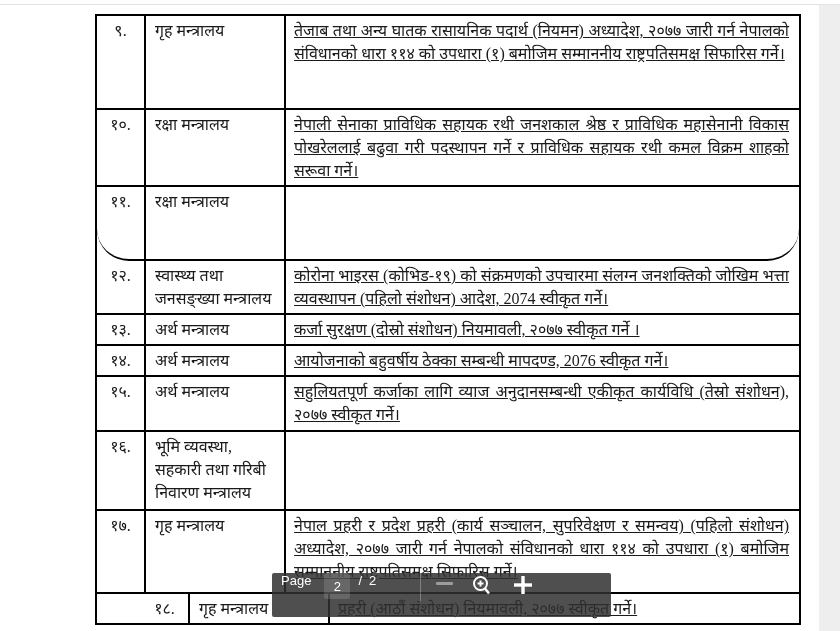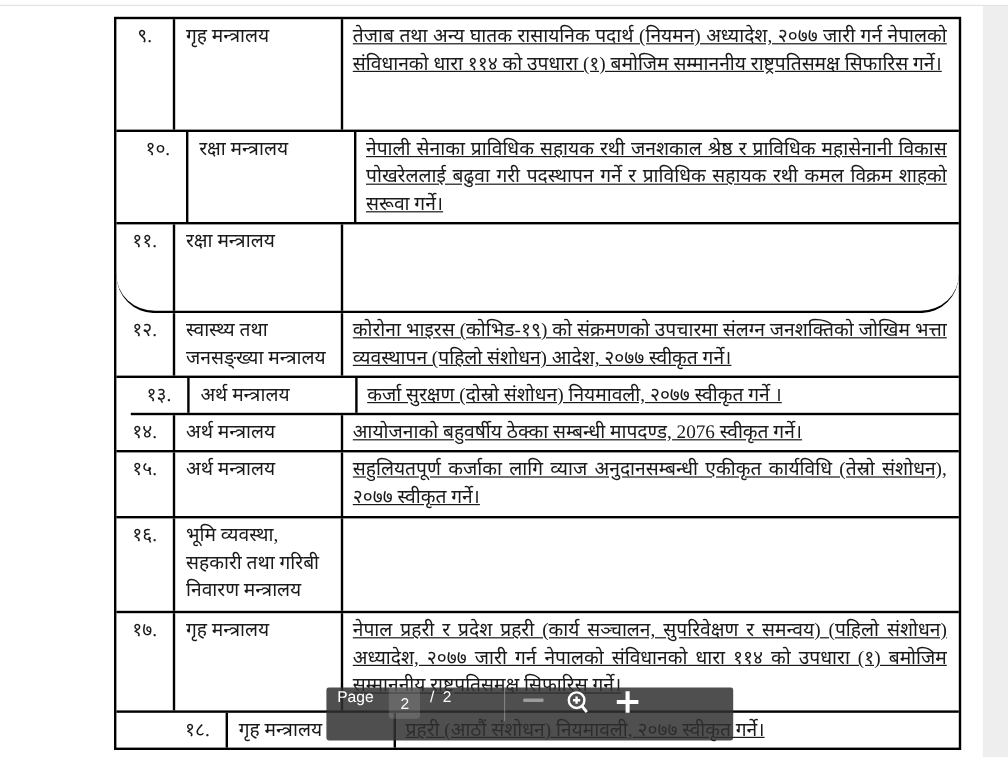--- a/index.html
+++ b/index.html
@@ -55,24 +55,24 @@
   .cell-ministry {
     border-right: 2px solid #000;
     padding: 3px 4px 3px 9px;
   }
   .cell-decision {
     padding: 3px 10px 3px 8px;
     text-align: justify;
     text-decoration: underline;
   }
   .trow:nth-child(1)  { min-height: 94px; }
-  .trow:nth-child(2)  { min-height: 69px; padding-left: 11px; }
+  .trow:nth-child(2)  { min-height: 69px; }
   .trow:nth-child(3)  { min-height: 74px; border-radius: 32px; }
   .trow:nth-child(4)  { min-height: 54px; }
-  .trow:nth-child(5)  { min-height: 26px; margin-left: 12px; }
+  .trow:nth-child(5)  { min-height: 26px; }
   .trow:nth-child(6)  { min-height: 25px; }
   .trow:nth-child(7)  { min-height: 55px; }
   .trow:nth-child(8)  { min-height: 79px; }
   .trow:nth-child(9)  { min-height: 83px; }
   .trow:nth-child(10) { min-height: 27px; padding-left: 44px; }
 
   
   .pdf-toolbar {
     position: absolute;
     left: 272px; top: 573px;
@@ -137,21 +137,21 @@
         <div class="cell cell-ministry">रक्षा मन्त्रालय</div>
         <div class="cell cell-decision">नेपाली सेनाका प्राविधिक सहायक रथी जनशकाल श्रेष्ठ र प्राविधिक महासेनानी विकास पोखरेललाई बढुवा गरी पदस्थापन गर्ने र प्राविधिक सहायक रथी कमल विक्रम शाहको सरूवा गर्ने।</div>
       </div>
       <div class="trow">
         <div class="cell cell-sn">११.</div>
         <div class="cell cell-ministry">रक्षा मन्त्रालय</div>
       </div>
       <div class="trow">
         <div class="cell cell-sn">१२.</div>
         <div class="cell cell-ministry">स्वास्थ्य तथा जनसङ्ख्या मन्त्रालय</div>
-        <div class="cell cell-decision">कोरोना भाइरस (कोभिड-१९) को संक्रमणको उपचारमा संलग्न जनशक्तिको जोखिम भत्ता व्यवस्थापन (पहिलो संशोधन) आदेश, २०७७ स्वीकृत गर्ने।</div>
+        <div class="cell cell-decision">कोरोना भाइरस (कोभिड-१९) को संक्रमणको उपचारमा संलग्न जनशक्तिको जोखिम भत्ता व्यवस्थापन (पहिलो संशोधन) आदेश, 2074 स्वीकृत गर्ने।</div>
       </div>
       <div class="trow">
         <div class="cell cell-sn">१३.</div>
         <div class="cell cell-ministry">अर्थ मन्त्रालय</div>
         <div class="cell cell-decision">कर्जा सुरक्षण (दोस्रो संशोधन) नियमावली, २०७७ स्वीकृत गर्ने ।</div>
       </div>
       <div class="trow">
         <div class="cell cell-sn">१४.</div>
         <div class="cell cell-ministry">अर्थ मन्त्रालय</div>
         <div class="cell cell-decision">आयोजनाको बहुवर्षीय ठेक्का सम्बन्धी मापदण्ड, 2076 स्वीकृत गर्ने।</div>

